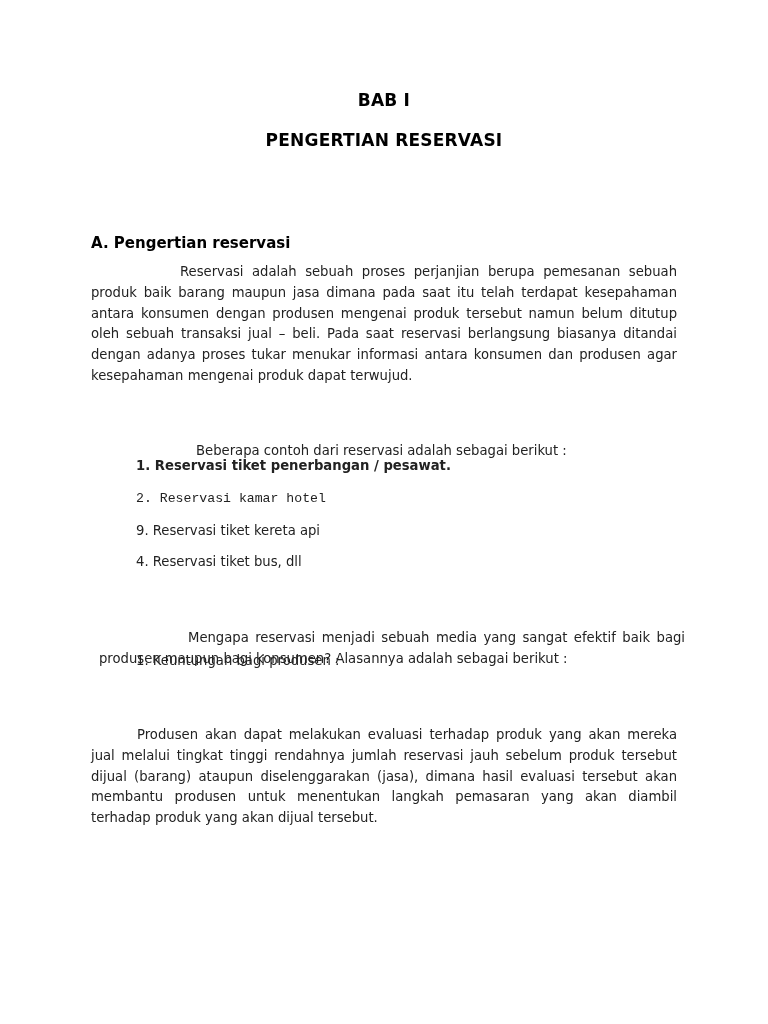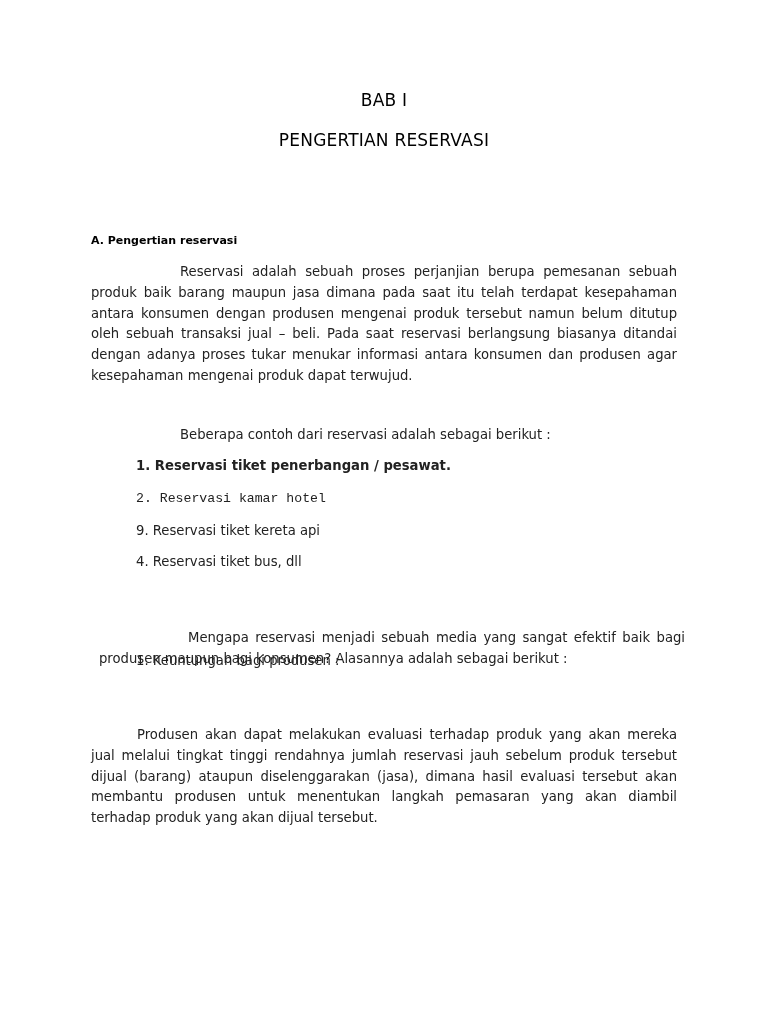--- a/index.html
+++ b/index.html
@@ -19,33 +19,33 @@
     position: absolute;
     left: 91px;
     top: 0;
     width: 586px;
   }
   .title {
     position: absolute;
     left: 0;
     width: 586px;
     text-align: center;
-    font-weight: normal;
+    font-weight: bold;
     font-size: 17px;
     color: #000;
     letter-spacing: 0.2px;
   }
   .t1 { top: 90px; }
   .t2 { top: 130px; }
   .section-heading {
     position: absolute;
     left: 0;
     top: 234px;
     font-weight: bold;
-    font-size: 11px;
+    font-size: 15px;
     color: #000;
   }
   .para {
     position: absolute;
     left: 0;
     width: 586px;
     font-size: 13.2px;
     line-height: 20.8px;
     text-align: justify;
     color: #222;
@@ -74,21 +74,21 @@
 <body>
 
 <div class="page">
   <div class="title t1">BAB I</div>
   <div class="title t2">PENGERTIAN RESERVASI</div>
 
   <div class="section-heading">A. Pengertian reservasi</div>
 
   <p class="para indent-lg p1" style="margin:0">Reservasi adalah sebuah proses perjanjian berupa pemesanan sebuah produk baik barang maupun jasa dimana pada saat itu telah terdapat kesepahaman antara konsumen dengan produsen mengenai produk tersebut namun belum ditutup oleh sebuah transaksi jual – beli. Pada saat reservasi berlangsung biasanya ditandai dengan adanya proses tukar menukar informasi antara konsumen dan produsen agar kesepahaman mengenai produk dapat terwujud.</p>
 
-  <p class="para indent-lg p2" style="margin:0">Beberapa contoh dari reservasi adalah sebagai berikut :</p>
+  <p class="para indent-lg p2" style="margin:16px">Beberapa contoh dari reservasi adalah sebagai berikut :</p>
 
   <div class="list-item li1">1. Reservasi tiket penerbangan / pesawat.</div>
   <div class="list-item li2">2. Reservasi kamar hotel</div>
   <div class="list-item li3">9. Reservasi tiket kereta api</div>
   <div class="list-item li4">4. Reservasi tiket bus, dll</div>
 
   <p class="para indent-lg p3" style="margin:8px">Mengapa reservasi menjadi sebuah media yang sangat efektif baik bagi produsen maupun bagi konsumen? Alasannya adalah sebagai berikut :</p>
 
   <div class="list-item li5">1. Keuntungan bagi produsen :</div>
 

